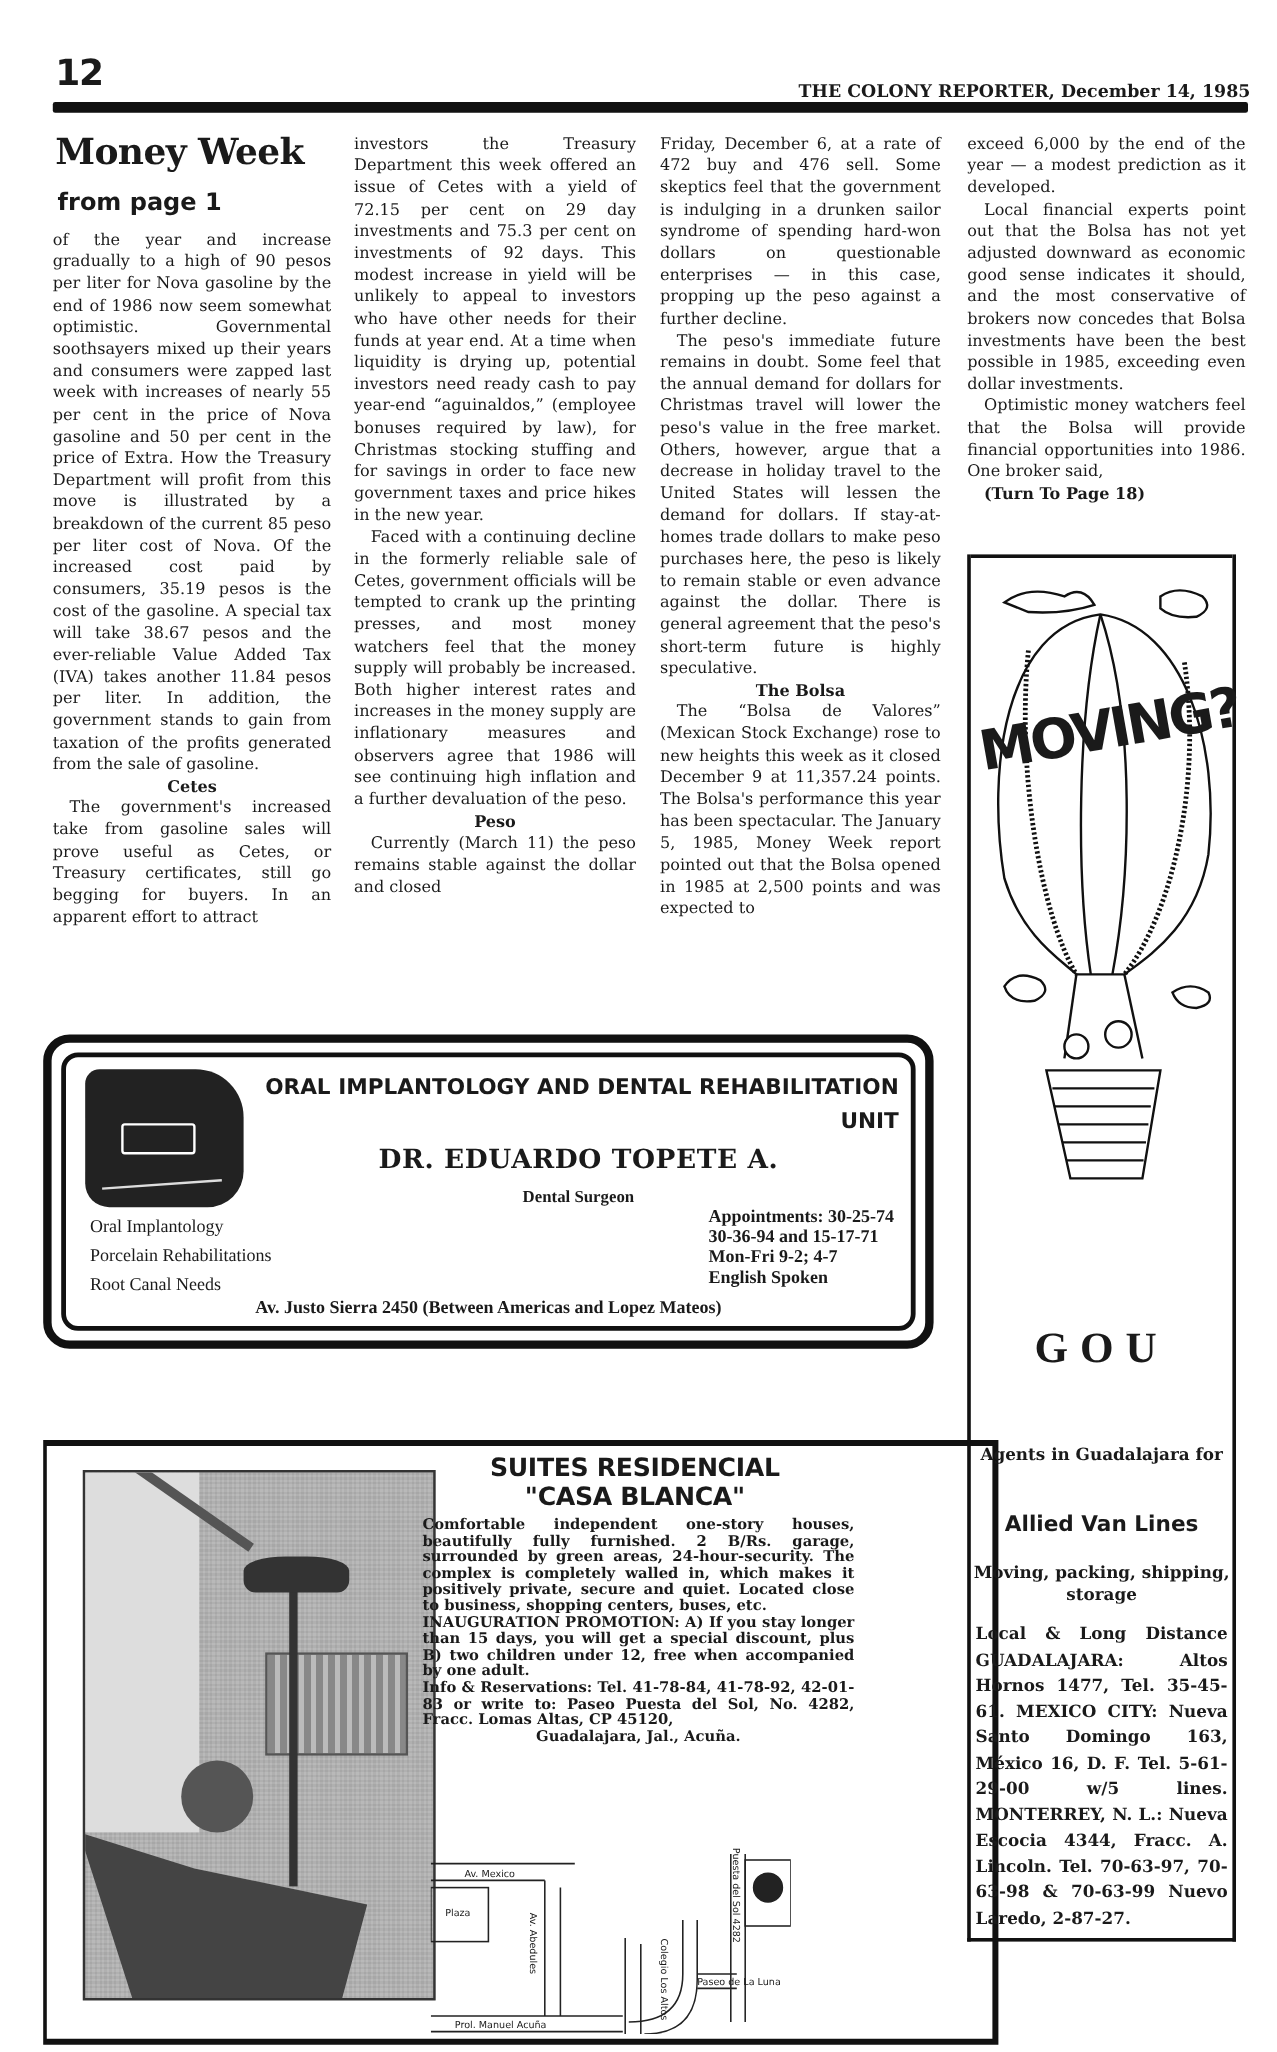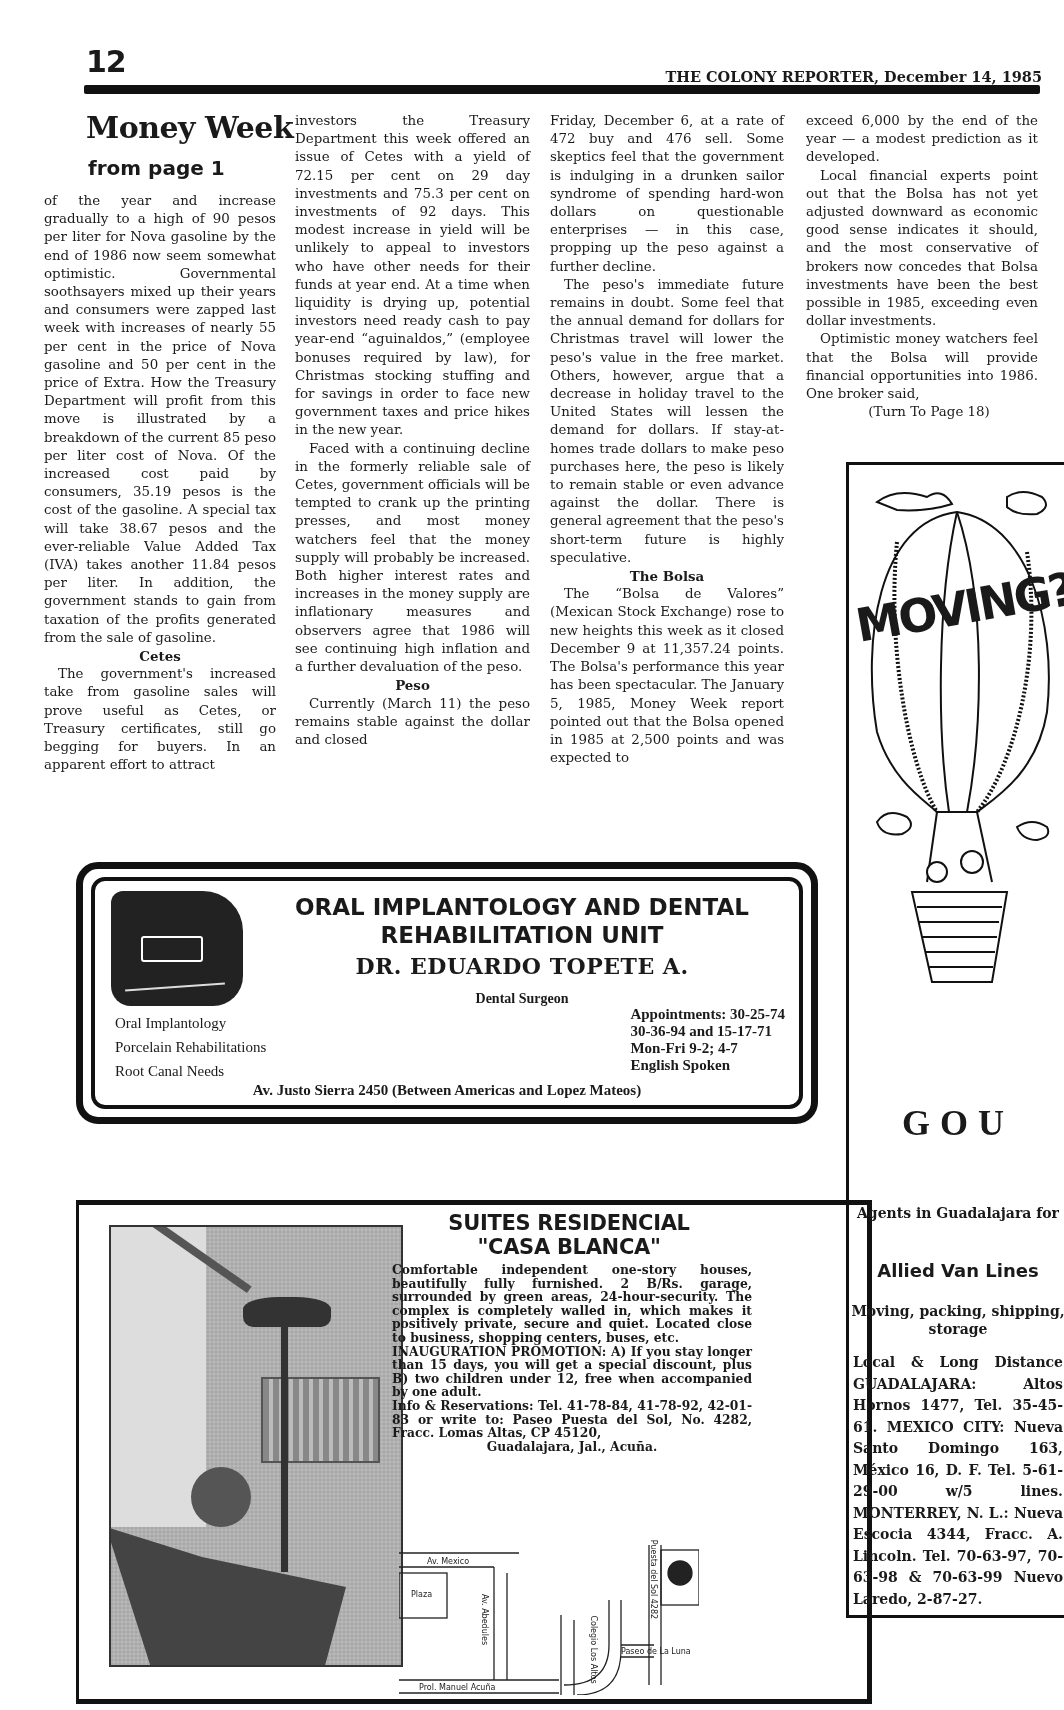--- a/index.html
+++ b/index.html
@@ -1,44 +1,44 @@
 <!DOCTYPE html>
 <html><head>
   <meta charset="utf-8">
   <style>
     html, body { margin: 0; padding: 0; background: #fff; }
     body { width: 1064px; height: 1710px; position: relative; overflow: hidden; color: #1a1a1a;
       font-family: "DejaVu Serif", serif; }
-    .abs { position: absolute; margin-left: 40px; }
+    .abs { position: absolute; }
 
     
     .page-num { left: 46px; top: 44px; font-family: "DejaVu Sans", sans-serif; font-weight: bold; font-size: 30px; letter-spacing: -1px; }
     .folio { right: 22px; top: 68px; font-family: "DejaVu Serif", serif; font-weight: bold; font-size: 14.5px; }
     .rule-top { left: 44px; right: 24px; top: 85px; height: 9px; background: #111; border-radius: 2px; }
 
     
     .col { position: absolute; top: 112px; font-size: 13.4px; line-height: 18.2px; text-align: justify; }
     .col p { margin: 0; text-indent: 14px; }
     .col p.noindent { text-indent: 0; }
     .col1 { left: 44px; width: 232px; top: 192px; }
     .col2 { left: 295px; width: 235px; }
     .col3 { left: 550px; width: 234px; }
     .col4 { left: 806px; width: 232px; }
     .headline { left: 46px; top: 110px; font-family: "DejaVu Serif", serif; font-weight: bold; font-size: 30px; letter-spacing: -0.5px; }
     .kicker { left: 48px; top: 156px; font-family: "DejaVu Sans", sans-serif; font-weight: bold; font-size: 20px; }
     .subhead { text-align: center; font-weight: bold; margin: 12px 0 8px; text-indent: 0 !important; }
-    .turn { text-align: center; font-weight: normal; }
+    .turn { text-align: left; font-weight: bold; }
 
     
     .dental { left: 36px; top: 862px; width: 728px; height: 248px; border: 7px solid #111; border-radius: 22px; }
     .dental-inner { position: absolute; left: 8px; top: 8px; right: 8px; bottom: 8px; border: 4px solid #111; border-radius: 14px; }
     .jaw { position: absolute; left: 16px; top: 10px; width: 132px; height: 115px; background: #222; border-radius: 12px 40px 30px 20px; }
     .jaw .teeth { position: absolute; left: 30px; top: 45px; width: 58px; height: 22px; border: 2px solid #fff; border-radius: 3px; }
     .jaw .gum { position: absolute; left: 14px; top: 95px; width: 100px; height: 2px; background: #ddd; transform: rotate(-4deg); }
-    .d-title { position: absolute; left: 160px; right: 10px; top: 12px; text-align: center; font-family: "DejaVu Sans", sans-serif; font-weight: bold; font-size: 23px; line-height: 28px; }
+    .d-title { position: absolute; left: 160px; right: 10px; top: 12px; text-align: right; font-family: "DejaVu Sans", sans-serif; font-weight: bold; font-size: 18px; line-height: 28px; }
     .d-doctor { position: absolute; left: 160px; right: 10px; top: 72px; text-align: center; font-family: "DejaVu Serif", serif; font-weight: bold; font-size: 22px; letter-spacing: 0.5px; }
     .d-spec { position: absolute; left: 160px; right: 10px; top: 110px; text-align: center; font-family: "Liberation Serif", serif; font-weight: bold; font-size: 14px; }
     .d-services { position: absolute; left: 20px; top: 130px; font-family: "Liberation Serif", serif; font-size: 15px; line-height: 24px; }
     .d-appt { position: absolute; right: 14px; top: 125px; font-family: "Liberation Serif", serif; font-weight: bold; font-size: 15px; line-height: 17px; }
     .d-addr { position: absolute; left: 0; right: 0; bottom: 6px; text-align: center; font-family: "Liberation Serif", serif; font-weight: bold; font-size: 15px; }
 
     
     .casa { left: 36px; top: 1200px; width: 740px; height: 494px; border-top: 5px solid #111; border-bottom: 5px solid #111; border-left: 3px solid #111; border-right: 5px solid #111; padding-left: 48px; }
     .photo { position: absolute; left: 30px; top: 20px; width: 290px; height: 438px; background:
       repeating-linear-gradient(0deg, rgba(0,0,0,0.05) 0 2px, transparent 2px 4px),

